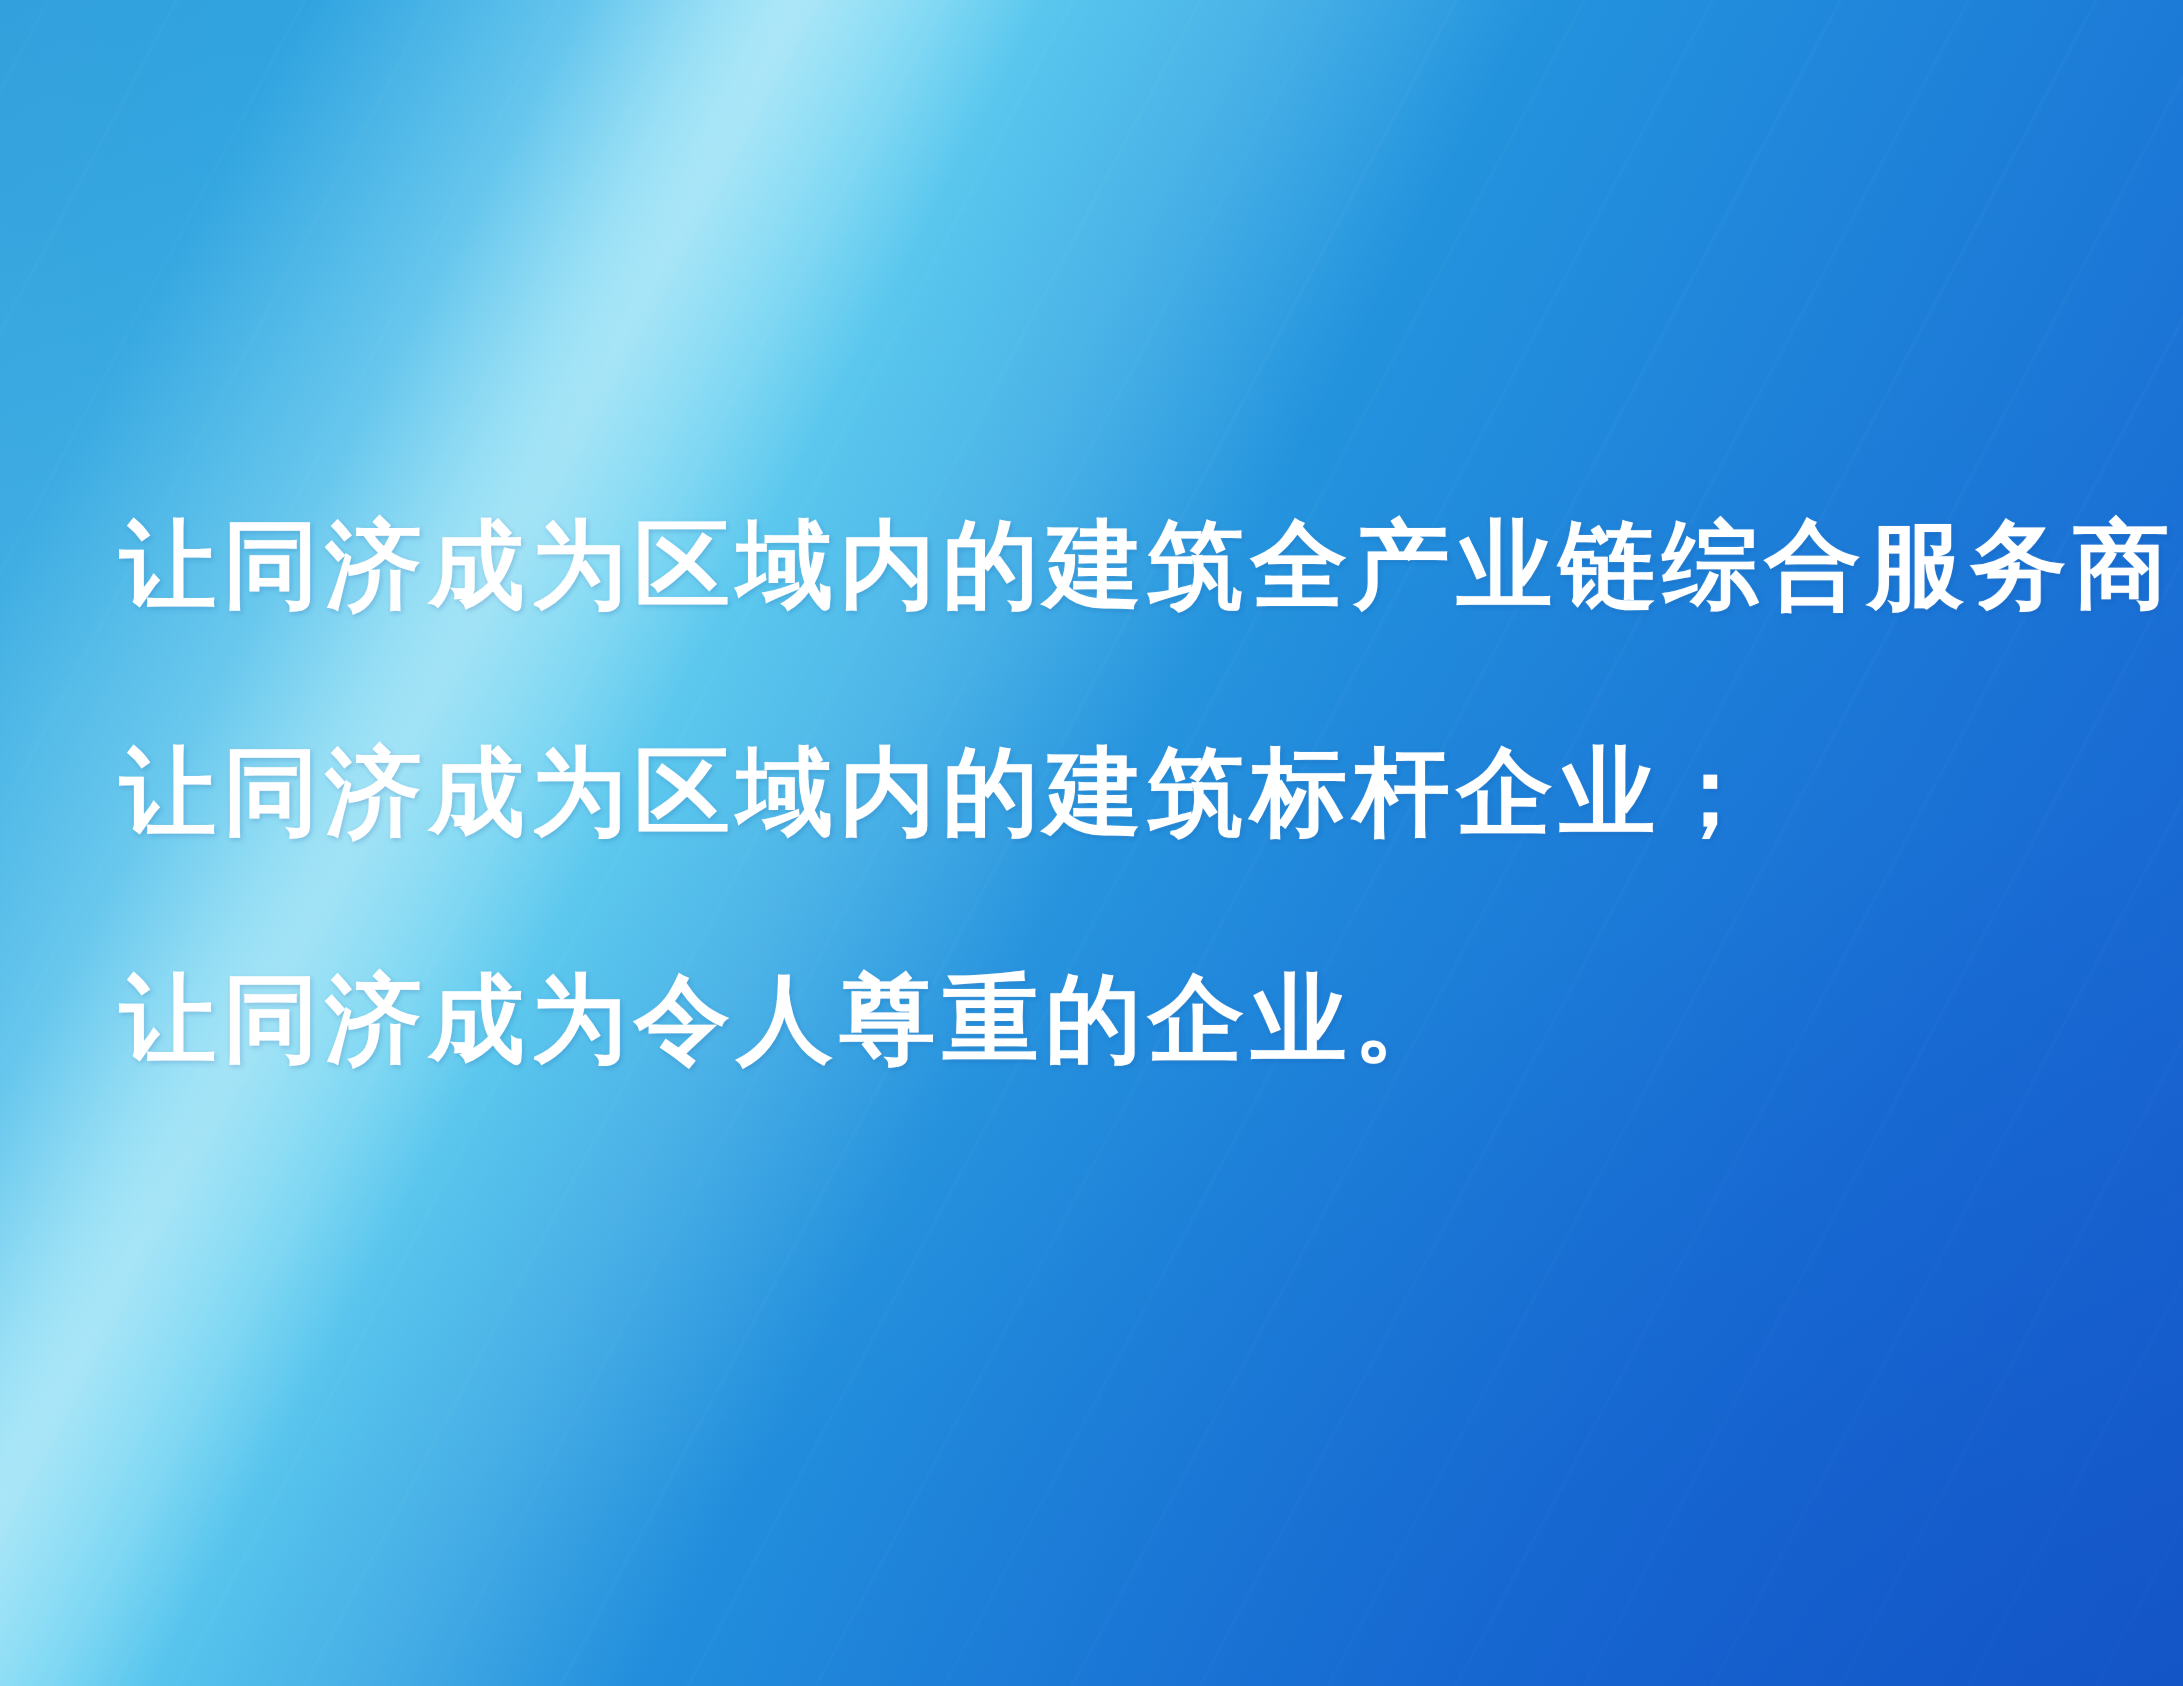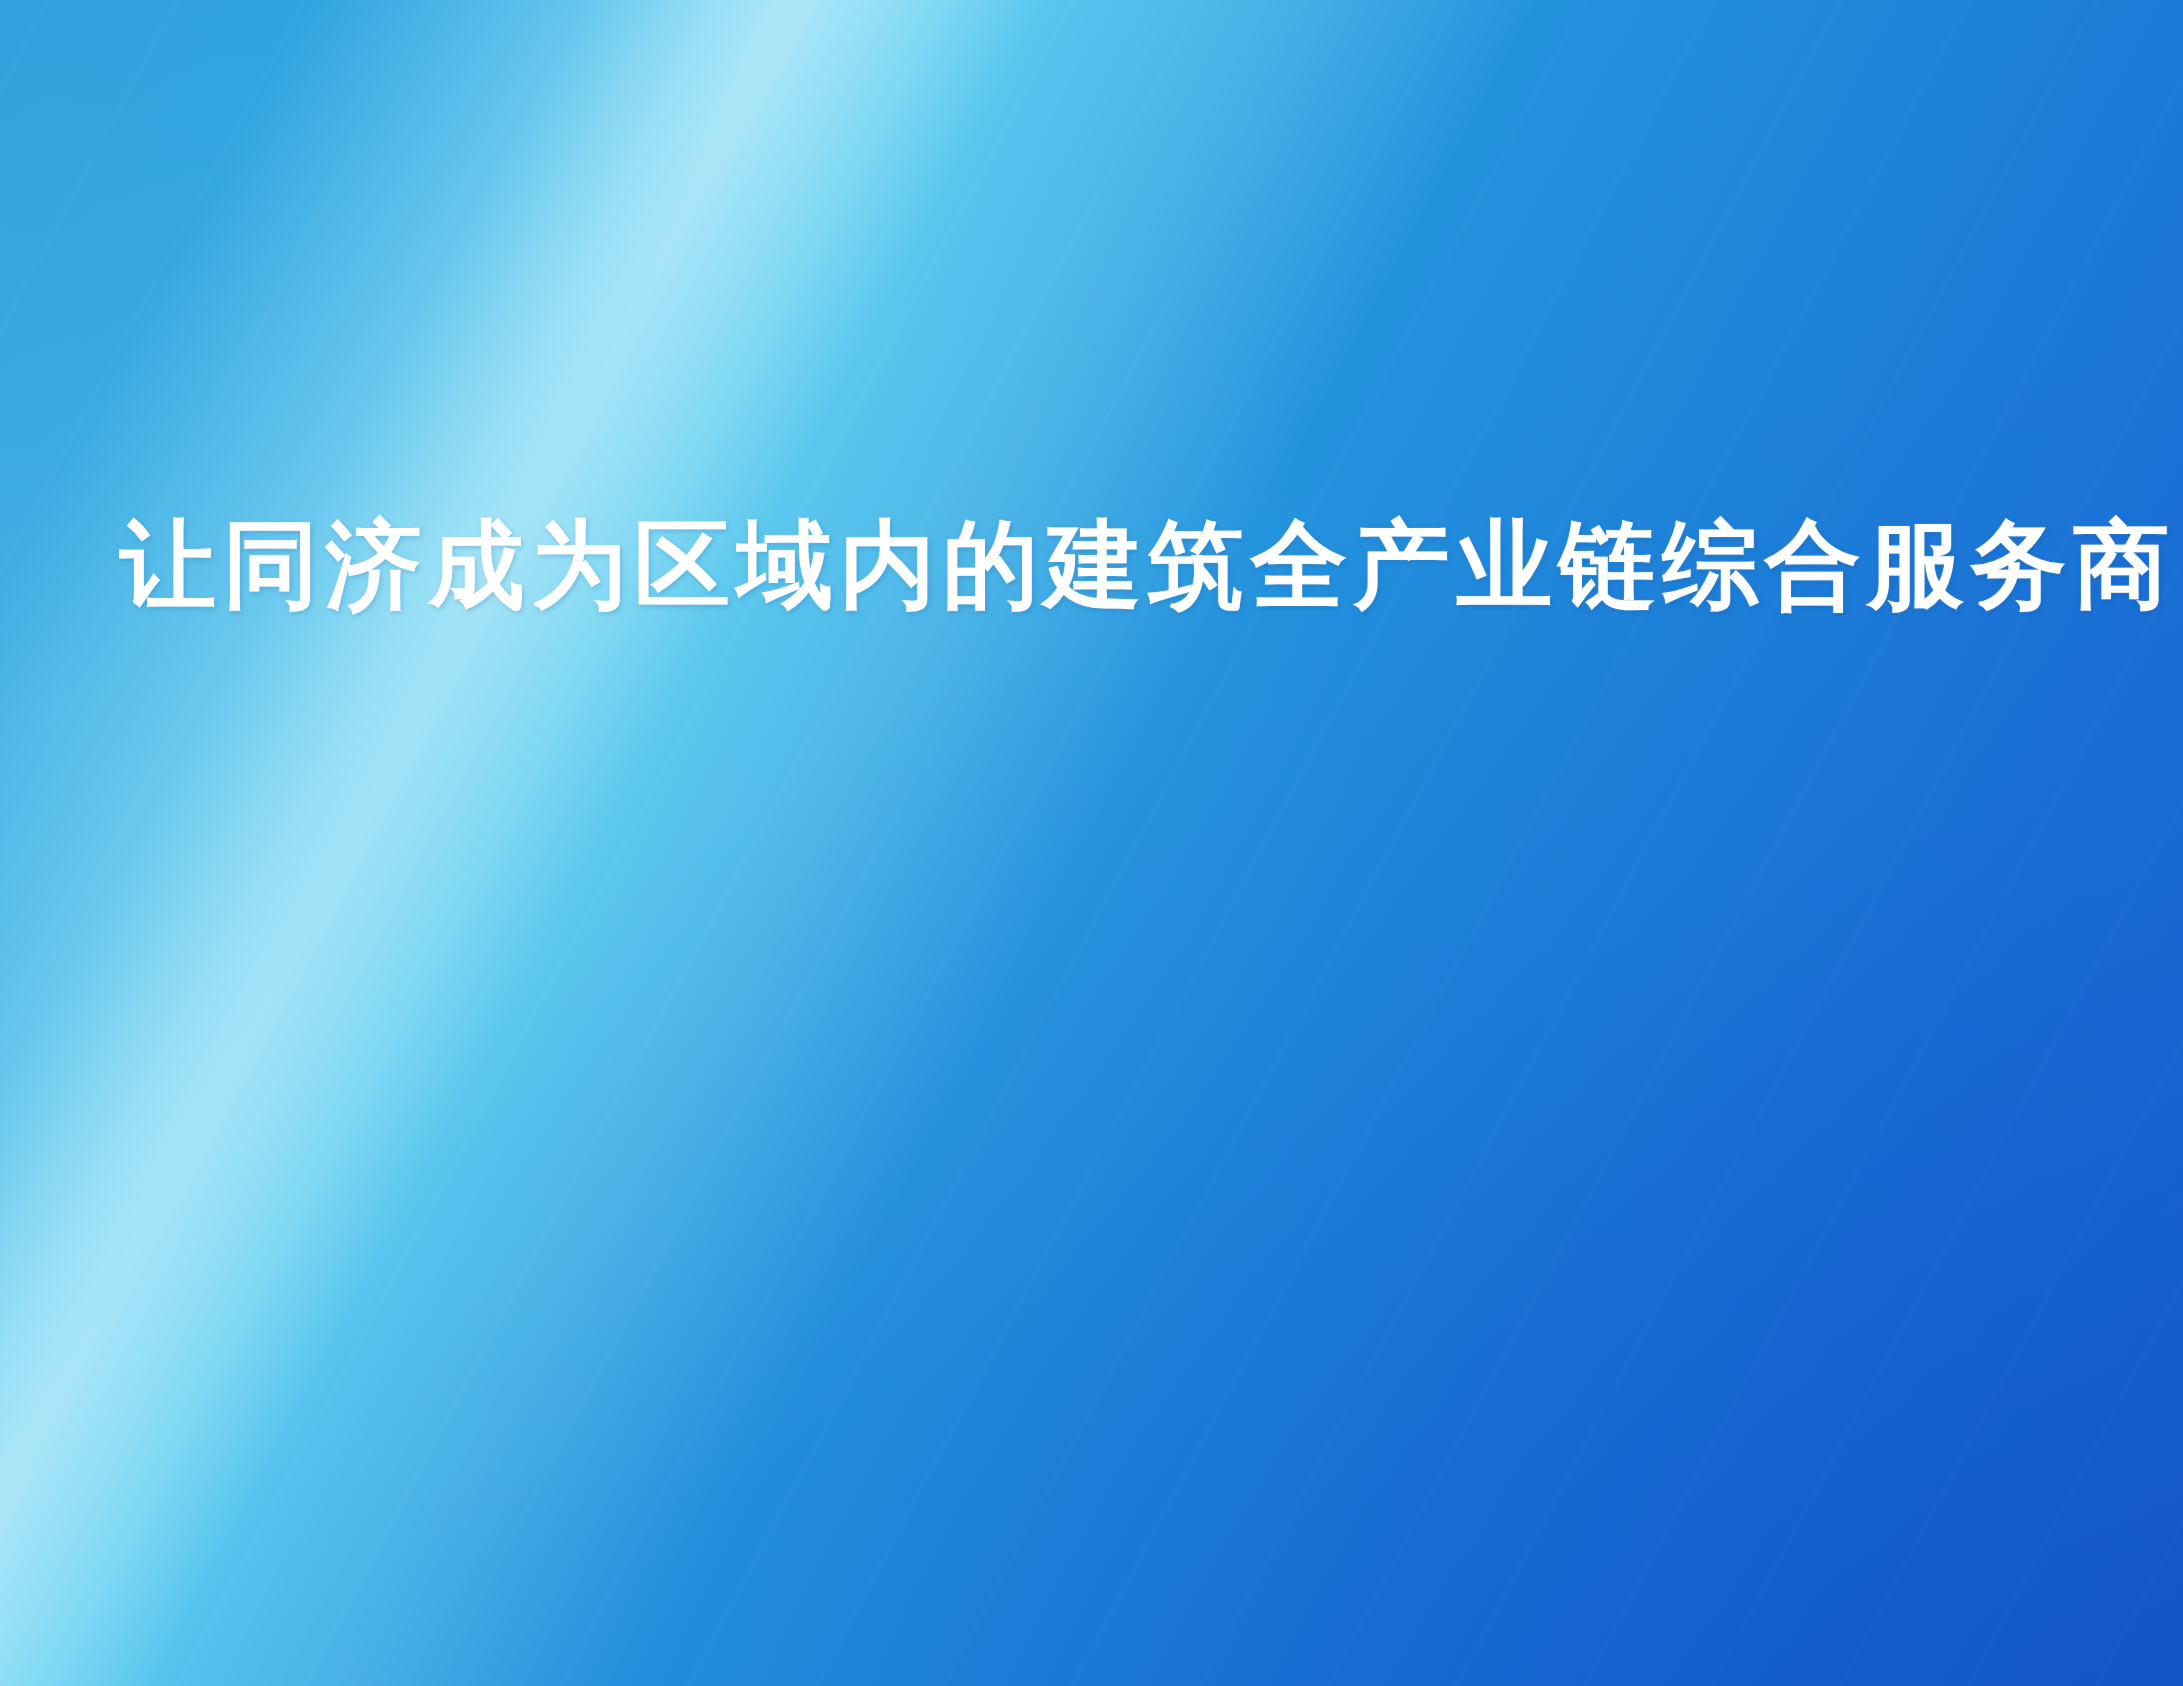--- a/index.html
+++ b/index.html
@@ -126,16 +126,18 @@
 
   <div class="bg-layer bg-base"></div>
   <div class="bg-layer bg-sweep-main"></div>
   <div class="bg-layer bg-sweep-bright"></div>
   <div class="bg-layer bg-streaks"></div>
   <div class="bg-layer bg-corner-dark"></div>
   <div class="bg-layer bg-corner-light"></div>
 
   <div class="text-block">
     <div class="vision-line">让同济成为区域内的建筑全产业链综合服务商；</div>
+    <div class="vision-line">让同济成为区域内的建筑标杆企业；</div>
+    <div class="vision-line">让同济成为令人尊重的企业。</div>
   </div>
 
 </div>
 
 
 </body></html>

